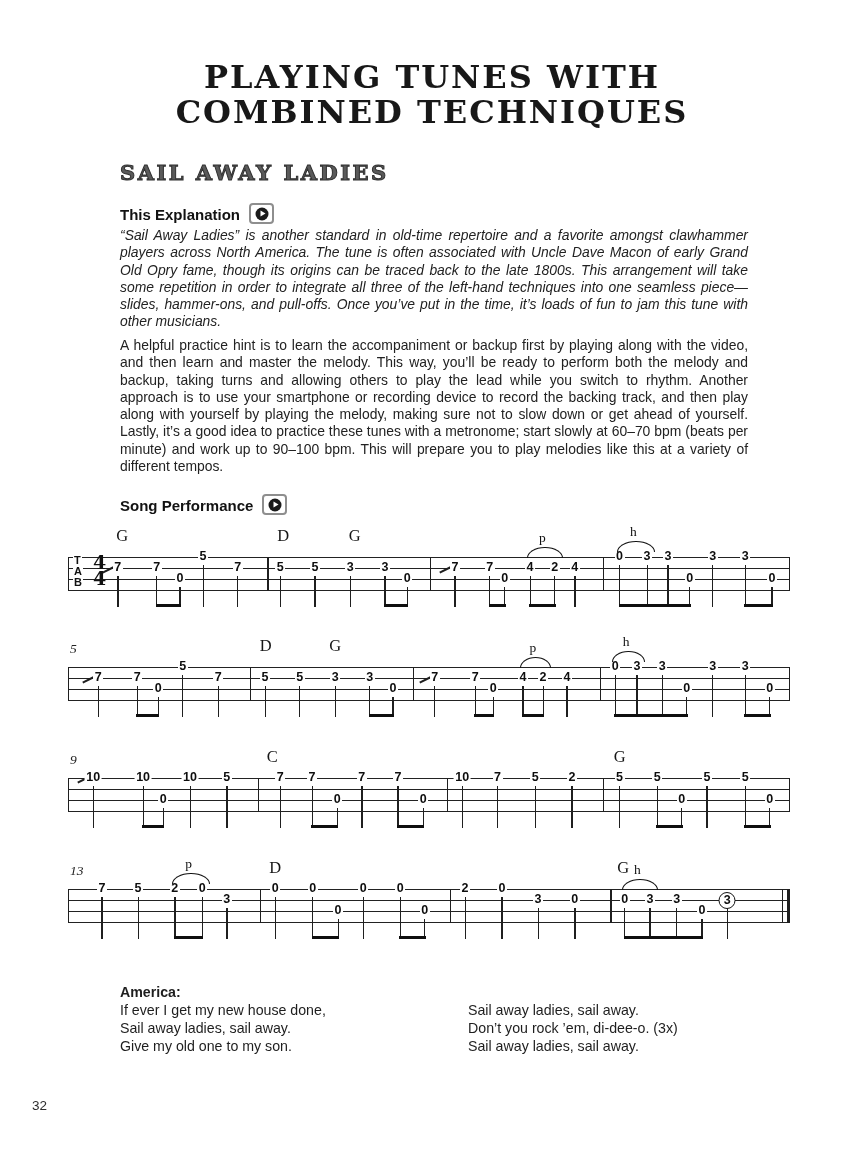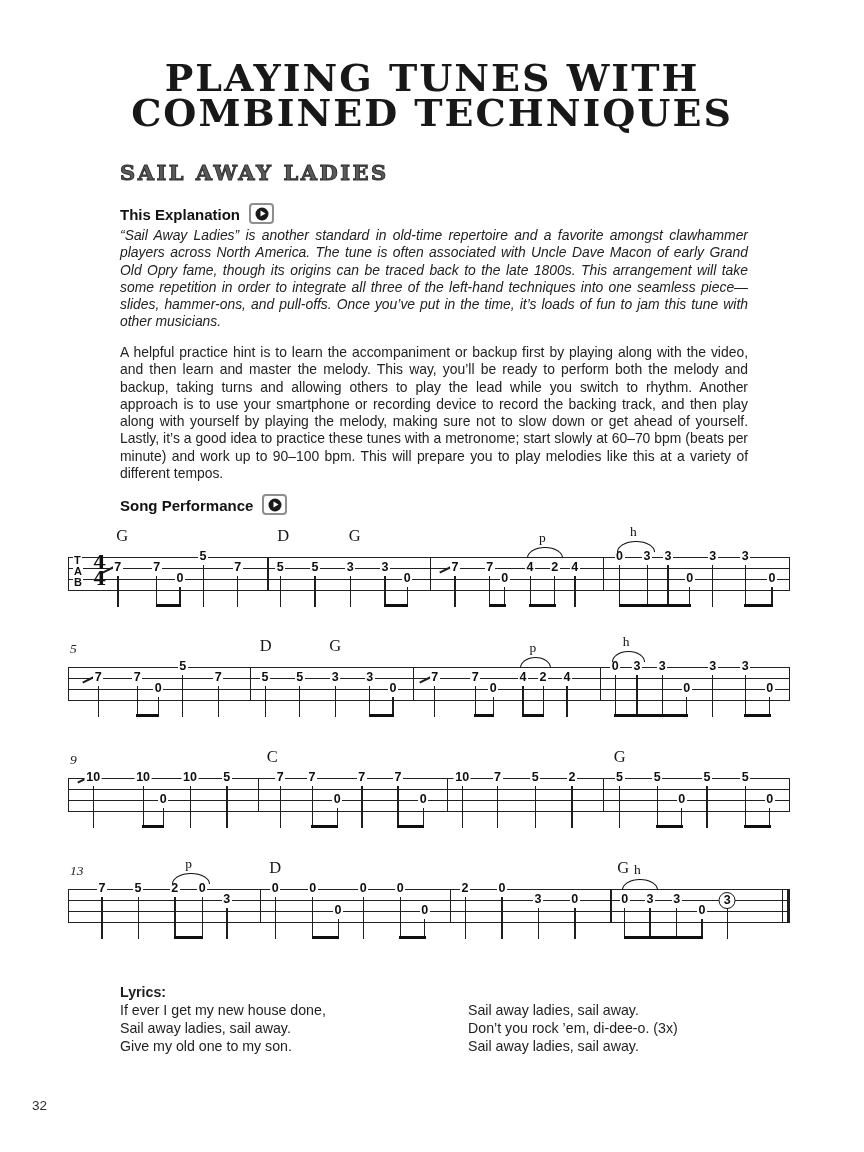--- a/index.html
+++ b/index.html
@@ -1,20 +1,20 @@
 <!DOCTYPE html>
 <html><head>
 <meta charset="utf-8">
 <style>
   html,body { margin:0; padding:0; background:#ffffff; }
   .page { position:relative; width:864px; height:1152px; background:#fff;
           font-family:"Liberation Sans", sans-serif; color:#1c1c1c; overflow:hidden; }
 
   .title { position:absolute; top:60px; left:0; width:100%; text-align:center;
-           font-family:"DejaVu Serif", serif; font-weight:900; font-size:38px;
+           font-family:"DejaVu Serif", serif; font-weight:900; font-size:32px;
            line-height:35px; letter-spacing:2px; color:#181818; }
 
   .song-title { position:absolute; left:120px; top:160px;
                 font-family:"DejaVu Serif", serif; font-weight:700; font-size:21px;
                 letter-spacing:2.5px; color:#5a5a5a; -webkit-text-stroke:1px #303030; }
 
   .sec-heading { position:absolute; left:120px; font-size:15px; font-weight:700; color:#121212; }
   #sec-explanation { top:203px; }
   #sec-performance { top:494px; }
 
@@ -23,21 +23,21 @@
          margin-left:9px; background:#fff; }
   .vid-circle { position:absolute; left:50%; top:50%; transform:translate(-50%,-50%);
                 width:13px; height:13px; background:#1a1a1a; border-radius:50%; }
   .vid-tri { position:absolute; left:5px; top:3.5px; width:0; height:0;
              border-left:5px solid #fff; border-top:3px solid transparent;
              border-bottom:3px solid transparent; }
 
   .body-text { position:absolute; left:120px; width:628px; margin:0;
                font-size:13.9px; line-height:17.3px; text-align:justify; color:#222; }
   #para1 { top:227px;font-style:italic; }
-  #para2 { top:344px; }
+  #para2 { top:337px; }
 
   .lyrics { position:absolute; left:120px; top:983px; width:600px;
             font-size:14.2px; line-height:18px; color:#1e1e1e; }
   .lyrics-heading { font-weight:700; }
   .lyrics-cols { display:flex;gap:44px; }
   .lyr-col1 { width:304px; }
   .lyr-col2 { flex:1; }
 
   .page-num { position:absolute; left:32px; top:1098px; font-size:13.5px; color:#2e2e2e; }
 
@@ -367,21 +367,21 @@
         <div class="tbeam" style="left: 331.12px; width: 26.548px;"></div>
         <div class="tbeam" style="left: 555.662px; width: 79.254px;"></div>
         <div class="tarc" style="left: 103.856px; width: 36.436px; top: -16px;"></div>
         <div class="tarclbl" style="left: 120.574px; top: -33px;">p</div>
         <div class="tarc" style="left: 553.662px; width: 34.27px; top: -10px;"></div>
         <div class="tarclbl" style="left: 569.297px; top: -27px;">h</div>
       </div>
     </div>
 
   <div class="lyrics">
-    <div class="lyrics-heading">Lyrics:</div>
+    <div class="lyrics-heading">America:</div>
     <div class="lyrics-cols">
       <div class="lyr-col1">
         <div>If ever I get my new house done,</div>
         <div>Sail away ladies, sail away.</div>
         <div>Give my old one to my son.</div>
       </div>
       <div class="lyr-col2">
         <div>Sail away ladies, sail away.</div>
         <div>Don’t you rock ’em, di-dee-o. (3x)</div>
         <div>Sail away ladies, sail away.</div>

